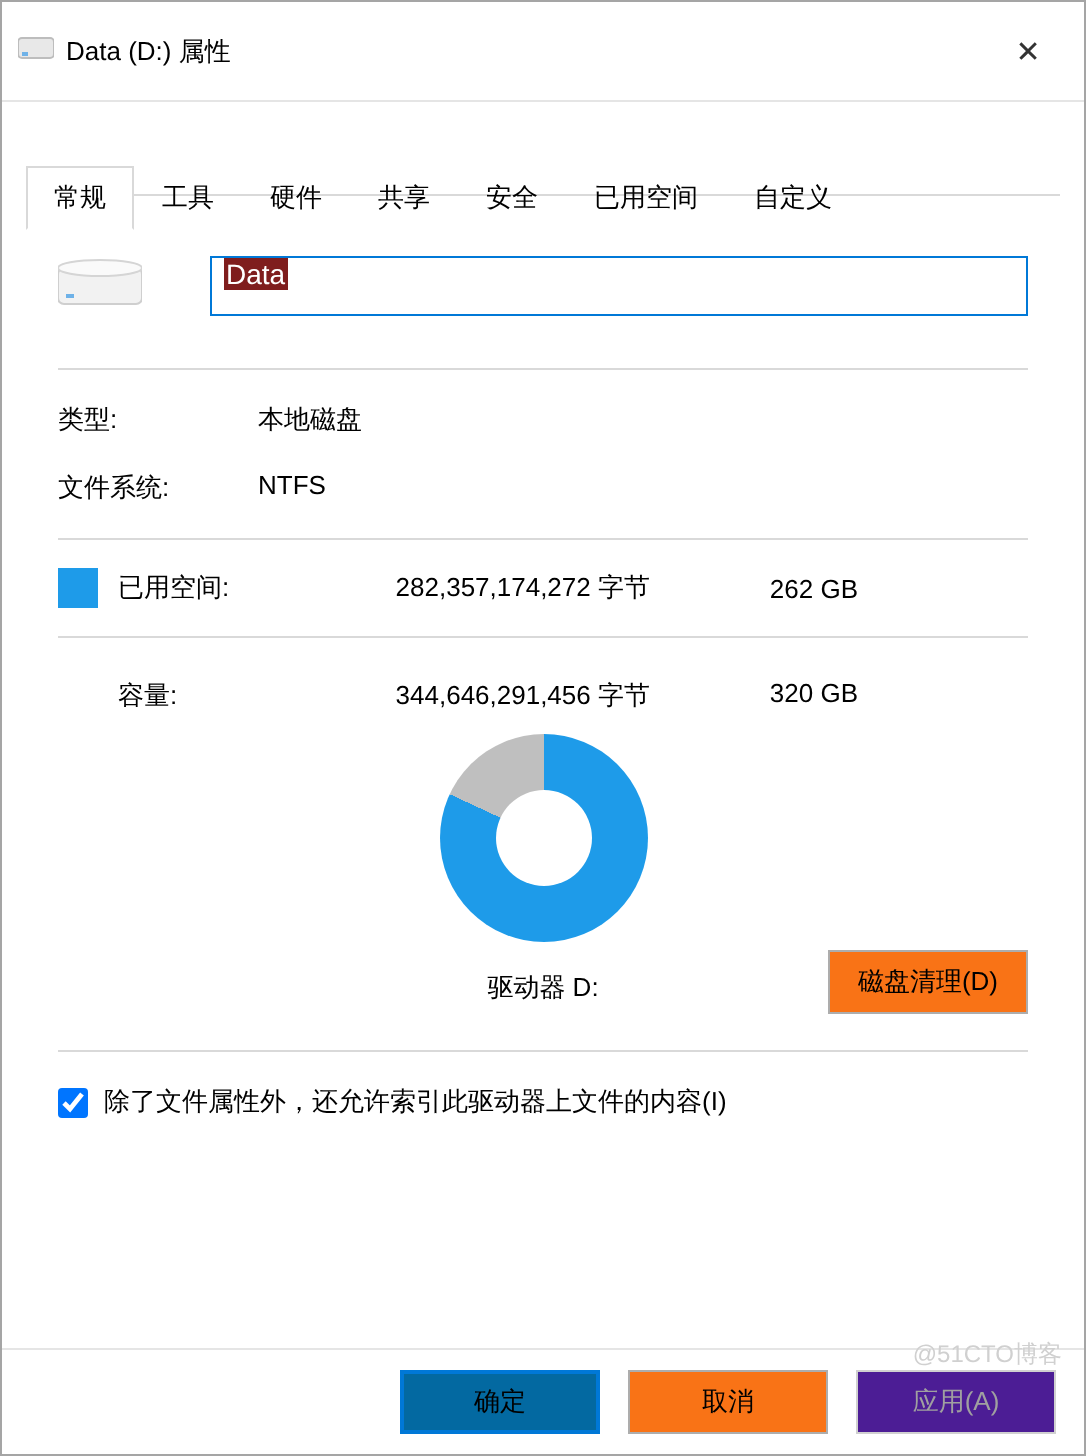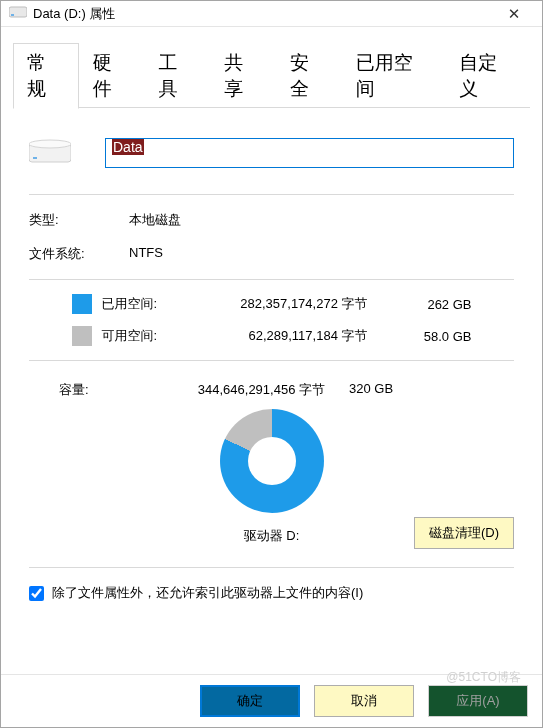--- a/index.html
+++ b/index.html
@@ -1,77 +1,77 @@
 <!DOCTYPE html>
 <html><head>
 <meta charset="utf-8">
 <style>
   * { box-sizing: border-box; font-family: "Microsoft YaHei", "Segoe UI", sans-serif; }
   body { margin: 0; background: #fff; width: 543px; height: 728px; overflow: hidden; font-size: 13px; color: #000; }
   .window { width: 543px; height: 728px; border: 1px solid #a5a5a5; background: #fff; display: flex; flex-direction: column; }
-  .titlebar { height: 26px; display: flex; align-items: center; padding: 0 8px; border-bottom: 1px solid #e5e5e5; }
+  .titlebar { height: 50px; display: flex; align-items: center; padding: 0 8px; border-bottom: 1px solid #e5e5e5; }
   .titlebar .icon { margin-right: 6px; }
   .titlebar .title { flex: 1; font-size: 13px; }
   .titlebar .close { width: 40px; text-align: center; font-size: 15px; color: #333; cursor: default; }
   .tabstrip { display: flex; margin: 14px 12px 0 12px; border-bottom: 1px solid #d9d9d9; }
-  .tab { padding: 6px 13px; font-size: 19px; color: #000; cursor: default; border: 1px solid transparent; border-bottom: none; position: relative; top: 2px; }
+  .tab { padding: 6px 13px; font-size: 13px; color: #000; cursor: default; border: 1px solid transparent; border-bottom: none; position: relative; top: 18px; }
   .tab.active { background: #fff; border: 1px solid #d9d9d9; border-bottom: 1px solid #fff; }
   .content { flex: 1; padding: 12px 28px 10px 28px; display: flex; flex-direction: column; }
   .namerow { display: flex; align-items: center; margin: 18px 0 18px 0; }
   .drive-icon { width: 42px; height: 30px; margin-right: 34px; }
   .name-input { flex: 1; border: 1px solid #0078d7; height: 30px; padding: 0 6px; font-size: 14px; }
   .name-input .sel { background: #7f1d1d; color: #fff; padding: 0 1px; }
   hr { border: none; border-top: 1px solid #d9d9d9; margin: 8px 0; }
   .kvrow { display: flex; margin: 8px 0; }
   .kvrow .k { width: 100px; }
   .kvrow .v { flex: 1; }
-  .spacerow { display: flex; align-items: center; margin: 6px 0; justify-content: center; }
+  .spacerow { display: flex; align-items: center; margin: 6px 0; }
   .swatch { width: 20px; height: 20px; margin-right: 10px; }
   .sw-used { background: #1e9be9; }
   .sw-free { background: #bfbfbf; }
   .spacerow .lbl { width: 90px; }
   .spacerow .bytes { width: 200px; text-align: right; padding-right: 24px; }
   .spacerow .gb { width: 80px; text-align: right; }
   .caprow { display: flex; margin: 12px 0 4px 0; }
   .caprow .lbl { width: 120px; padding-left: 30px; }
   .caprow .bytes { width: 200px; text-align: right; padding-right: 24px; }
-  .caprow .gb { width: 80px; text-align: left; }
+  .caprow .gb { width: 80px; text-align: right; }
   .donut-wrap { display: flex; flex-direction: column; align-items: center; margin-top: 6px; }
   .donut { width: 104px; height: 104px; border-radius: 50%; position: relative; }
   .donut .hole { position: absolute; width: 48px; height: 48px; background: #fff; border-radius: 50%; top: 28px; left: 28px; }
   .drive-lbl { margin-top: 14px; font-size: 13px; text-align: center; }
   .cleanup-row { display: flex; justify-content: flex-end; margin-top: -28px; }
-  .btn { font-size: 13px; border: 1px solid #adadad; background: #fef9c3; padding: 6px 14px; cursor: default; }
+  .btn { font-size: 13px; border: 1px solid #adadad; background: #f97316; padding: 6px 14px; cursor: default; }
   .chkrow { display: flex; align-items: center; margin: 8px 0; }
   .chkrow input { margin: 0 8px 0 0; width: 15px; height: 15px; }
   .buttonbar { display: flex; justify-content: flex-end; gap: 14px; padding: 10px 14px; border-top: 1px solid #e5e5e5; }
   .buttonbar .btn { width: 100px; text-align: center; padding: 6px 0; }
   .btn.primary { border: 1px solid #0078d7; background: #0369a1; box-shadow: inset 0 0 0 1px #0078d7; }
-  .btn.disabled { color: #a0a0a0; background: #14532d; border-color: #d0d0d0; }
-  .watermark { position: absolute; right: 22px; bottom: 42px; color: #d0d0d0; font-size: 12px; }
+  .btn.disabled { color: #a0a0a0; background: #4c1d95; border-color: #d0d0d0; }
+  .watermark { position: absolute; right: 12px; bottom: 42px; color: #d0d0d0; font-size: 12px; }
 </style>
 </head>
 <body>
 
 <div class="window">
   <div class="titlebar">
     <span class="icon">
       <svg width="18" height="14" viewBox="0 0 18 14">
           <rect x="0" y="2" width="18" height="10" rx="2" fill="#e8e8e8" stroke="#bdbdbd"></rect>
           <rect x="2" y="9" width="3" height="2" fill="#6fb2e8"></rect>
         </svg>
     </span>
     <span class="title">Data (D:) 属性</span>
     <span class="close">✕</span>
   </div>
 
   <div class="tabstrip" id="tabstrip">
       <div class="tab active">常规</div>
+      <div class="tab">工具</div>
       <div class="tab">硬件</div>
-      <div class="tab">工具</div>
       <div class="tab">共享</div>
       <div class="tab">安全</div>
       <div class="tab">已用空间</div>
       <div class="tab">自定义</div>
     </div>
 
   <div class="content">
     <div class="namerow">
       <span class="drive-icon">
         <svg width="42" height="30" viewBox="0 0 42 30">
@@ -92,26 +92,20 @@
       <span class="k">文件系统:</span>
       <span class="v">NTFS</span>
     </div>
     <hr>
 
     <div class="spacerow">
       <span class="swatch sw-used"></span>
       <span class="lbl">已用空间:</span>
       <span class="bytes">282,357,174,272 字节</span>
       <span class="gb">262 GB</span>
-    </div>
-    <div class="spacerow">
-      <span class="swatch sw-free"></span>
-      <span class="lbl">可用空间:</span>
-      <span class="bytes">62,289,117,184 字节</span>
-      <span class="gb">58.0 GB</span>
     </div>
     <hr>
 
     <div class="caprow">
       <span class="lbl">容量:</span>
       <span class="bytes">344,646,291,456 字节</span>
       <span class="gb">320 GB</span>
     </div>
 
     <div class="donut-wrap">

